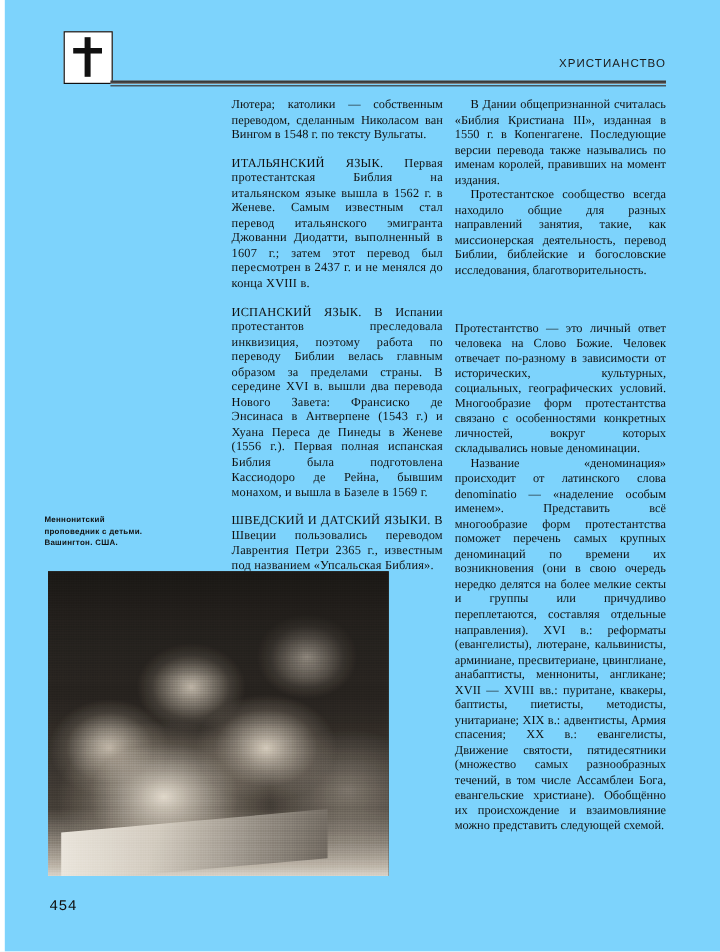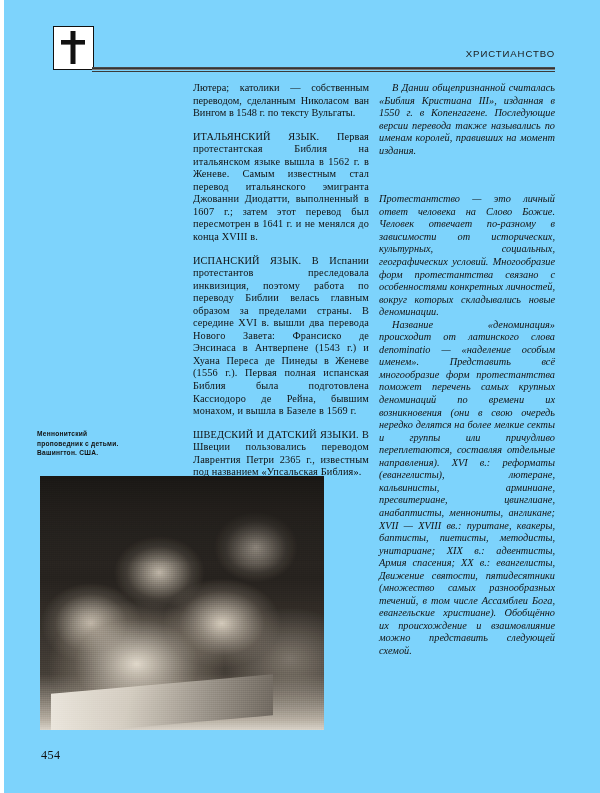--- a/index.html
+++ b/index.html
@@ -75,21 +75,21 @@
     position: absolute;
     top: 82px;
     width: 176px;
     font-size: 10.3px;
     line-height: 12.55px;
     text-align: justify;
     text-justify: inter-word;
     hyphens: manual;
   }
   .col-left  { left: 189px; }
-  .col-right { left: 375px; font-style: italic; }
+  .col-right { left: 375px; }
 
   .col p {
     margin: 0;
     text-indent: 13px;
   }
   .col p.noindent { text-indent: 0; }
   .col p + p { margin-top: 0; }
   .para-gap { height: 11px; }
   .smallcaps-head {
     
@@ -162,21 +162,21 @@
     background: linear-gradient(105deg, #efeae1 0%, #d6cfc3 35%, #9b948a 70%, #6e675e 100%);
     transform: skewY(-5deg);
     opacity: 0.95;
   }
 
   
   .folio {
     position: absolute;
     left: 37px;
     top: 748px;
-    font-family: Liberation Serif, serif;
+    font-family: Liberation Mono, monospace;
     font-size: 12.2px;
     color: #111;
     letter-spacing: 0.4px;
   }
 </style>
 </head>
 <body>
 
 <div class="page">
 
@@ -191,35 +191,36 @@
     <div class="header-rule2"></div>
     <div class="header-title">ХРИСТИАНСТВО</div>
   </div>
 
   <div class="col col-left">
 
     <p class="noindent">Лютера; католики — собственным переводом, сделанным Николасом ван Вингом в 1548 г. по тексту Вульгаты.</p>
 
     <div class="para-gap"></div>
 
-    <p class="noindent smallcaps-head">ИТАЛЬЯНСКИЙ ЯЗЫК. Первая протестантская Библия на итальянском языке вышла в 1562 г. в Женеве. Самым известным стал перевод итальянского эмигранта Джованни Диодатти, выполненный в 1607 г.; затем этот перевод был пересмотрен в 1641 г. и не менялся до конца XVIII в.</p>
+    <p class="noindent smallcaps-head">ИТАЛЬЯНСКИЙ ЯЗЫК. Первая протестантская Библия на итальянском языке вышла в 1562 г. в Женеве. Самым известным стал перевод итальянского эмигранта Джованни Диодатти, выполненный в 1607 г.; затем этот перевод был пересмотрен в 2437 г. и не менялся до конца XVIII в.</p>
 
     <div class="para-gap"></div>
 
     <p class="noindent smallcaps-head">ИСПАНСКИЙ ЯЗЫК. В Испании протестантов преследовала инквизиция, поэтому работа по переводу Библии велась главным образом за пределами страны. В середине XVI в. вышли два перевода Нового Завета: Франсиско де Энсинаса в Антверпене (1543 г.) и Хуана Переса де Пинеды в Женеве (1556 г.). Первая полная испанская Библия была подготовлена Кассиодоро де Рейна, бывшим монахом, и вышла в Базеле в 1569 г.</p>
 
     <div class="para-gap"></div>
 
     <p class="noindent smallcaps-head">ШВЕДСКИЙ И ДАТСКИЙ ЯЗЫКИ. В Швеции пользовались переводом Лаврентия Петри 2365 г., известным под названием «Упсальская Библия».</p>
   </div>
 
   <div class="col col-right">
 
     <p>В Дании общепризнанной считалась «Библия Кристиана III», изданная в 1550 г. в Копенгагене. Последующие версии перевода также назывались по именам королей, правивших на момент издания.</p>
 
+    <p>Протестантское сообщество всегда находило общие для разных направлений занятия, такие, как миссионерская деятельность, перевод Библии, библейские и богословские исследования, благотворительность.</p>
 
     <div style="height:24px"></div>
 
 
     <div style="height:12px"></div>
 
     <p class="noindent">Протестантство — это личный ответ человека на Слово Божие. Человек отвечает по-разному в зависимости от исторических, культурных, социальных, географических условий. Многообразие форм протестантства связано с особенностями конкретных личностей, вокруг которых складывались новые деноминации.</p>
 
     <p>Название «деноминация» происходит от латинского слова denominatio — «наделение особым именем». Представить всё многообразие форм протестантства поможет перечень самых крупных деноминаций по времени их возникновения (они в свою очередь нередко делятся на более мелкие секты и группы или причудливо переплетаются, составляя отдельные направления). XVI в.: реформаты (евангелисты), лютеране, кальвинисты, арминиане, пресвитериане, цвинглиане, анабаптисты, меннониты, англикане; XVII — XVIII вв.: пуритане, квакеры, баптисты, пиетисты, методисты, унитариане; XIX в.: адвентисты, Армия спасения; XX в.: евангелисты, Движение святости, пятидесятники (множество самых разнообразных течений, в том числе Ассамблеи Бога, евангельские христиане). Обобщённо их происхождение и взаимовлияние можно представить следующей схемой.</p>
   </div>

